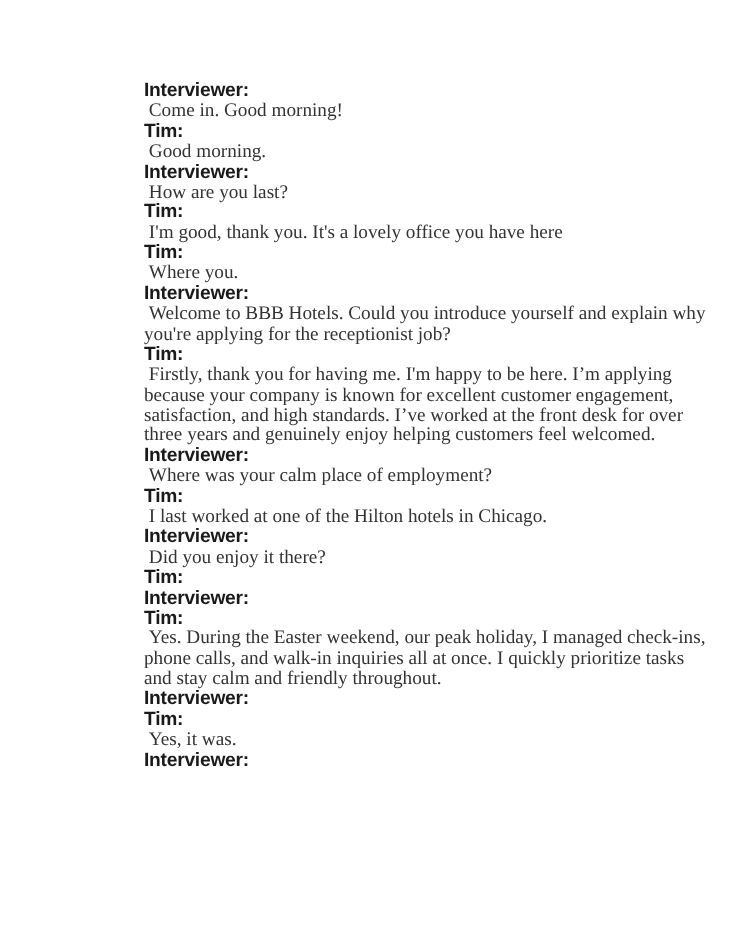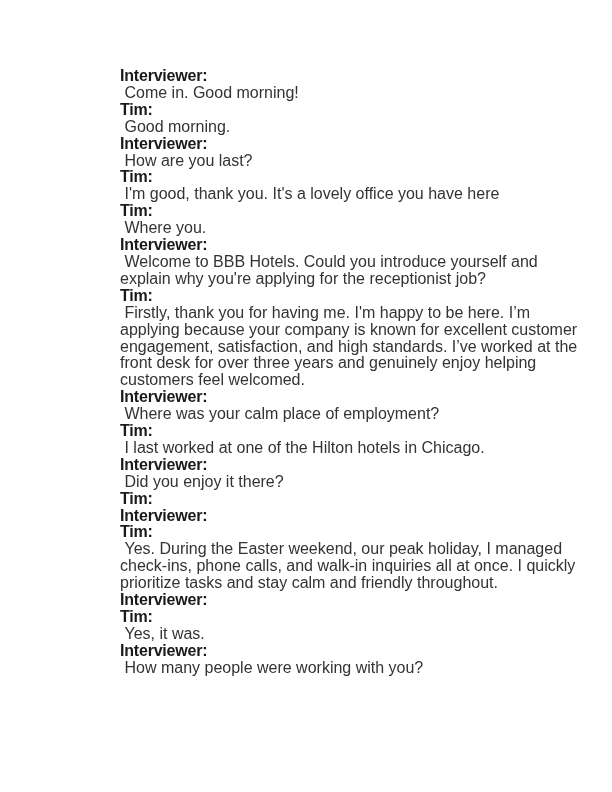--- a/index.html
+++ b/index.html
@@ -19,20 +19,21 @@
   .speaker {
     display: block;
     font-weight: bold;
     color: #1a1a1a;
     letter-spacing: -0.2px;
   }
   .utterance {
     display: block;
     color: #333333;
     white-space: pre-wrap;
+    font-family: Liberation Serif, serif;
   }
 </style>
 </head>
 <body>
 
 <div class="page">
   <div class="turn">
     <span class="speaker">Interviewer:</span>
     <span class="utterance"> Come in. Good morning!</span>
   </div>
@@ -84,15 +85,14 @@
   </div>
   <div class="turn">
     <span class="speaker">Interviewer:</span>
   </div>
   <div class="turn">
     <span class="speaker">Tim:</span>
     <span class="utterance"> Yes, it was.</span>
   </div>
   <div class="turn">
     <span class="speaker">Interviewer:</span>
-    <span class="utterance"> How many people were working with you?</span>
   </div>
 </div>
 
 </body></html>

